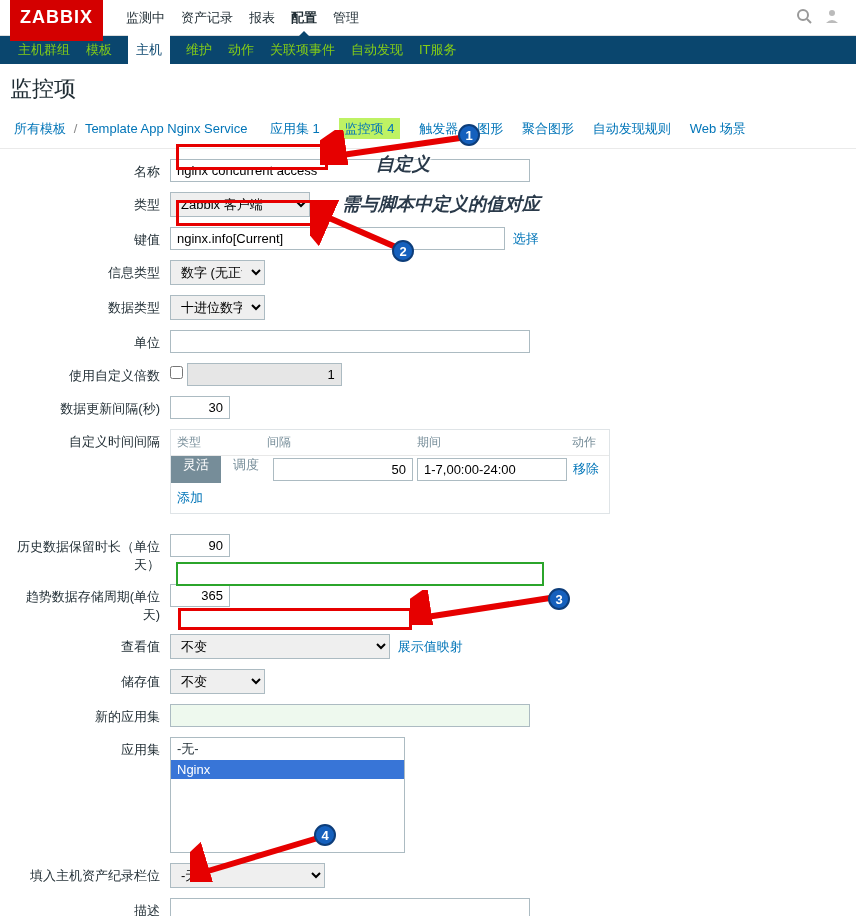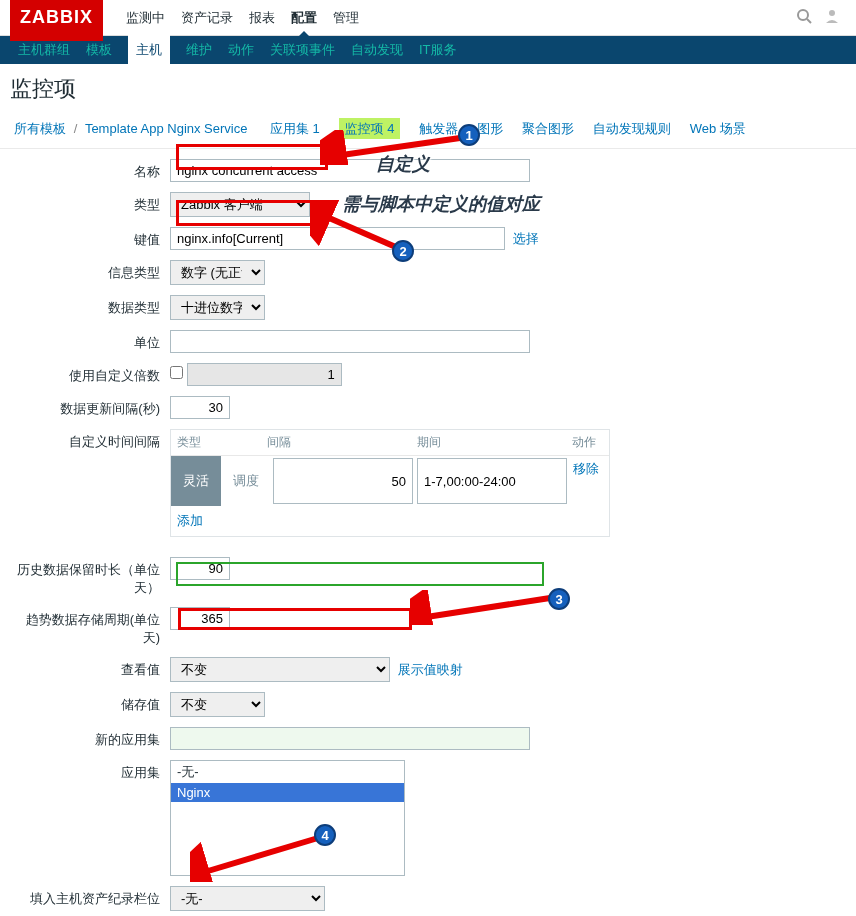--- a/index.html
+++ b/index.html
@@ -3,21 +3,21 @@
 <meta charset="utf-8">
 <style>
   * { box-sizing: border-box; margin: 0; padding: 0; }
   body { font-family: Arial, sans-serif; font-size: 13px; color: #1f2c33; background: #fff; width: 856px; position: relative; }
   .top-nav { display: flex; align-items: center; height: 36px; border-bottom: 1px solid #ddd; padding: 0 10px; }
   .logo { background: #d40000; color: #fff; font-weight: bold; font-size: 18px; padding: 13px 10px; letter-spacing: 1px; margin-right: 15px; }
   .top-nav-item { margin: 0 8px; color: #1f2c33; cursor: pointer; }
   .top-nav-item.active { font-weight: bold; position: relative; }
   .top-nav-item.active::after { content: ""; position: absolute; bottom: -10px; left: 50%; transform: translateX(-50%); border-left: 6px solid transparent; border-right: 6px solid transparent; border-bottom: 6px solid #0a466e; }
   .sub-nav { background: #0a466e; color: #fff; display: flex; height: 28px; align-items: center; padding: 0 10px; }
-  .sub-nav-item { margin: 0 8px; color: #14b8a6; cursor: pointer; }
+  .sub-nav-item { margin: 0 8px; color: #84cc16; cursor: pointer; }
   .sub-nav-item.active { background: #fff; color: #0a466e; padding: 16px 8px; }
   .page-title { font-size: 22px; padding: 10px; color: #1f2c33; }
   .breadcrumb { padding: 6px 10px 10px 10px; border-bottom: 1px solid #eaeaea; }
   .breadcrumb a { color: #0275b8; text-decoration: none; margin: 0 4px; cursor: pointer; }
   .breadcrumb .sep { color: #888; }
   .breadcrumb .active-tab { background: #bef264; padding: 3px 6px; }
   .form { padding: 10px 10px 30px 10px; }
   .row { display: flex; align-items: flex-start; margin-bottom: 10px; }
   .label { width: 160px; text-align: right; padding-right: 10px; padding-top: 4px; }
   .control { flex: 1; }
@@ -26,21 +26,21 @@
   .w140 { width: 140px; }
   .w95 { width: 95px; }
   .w60 { width: 60px; text-align: right; }
   .w155 { width: 155px; text-align: right; }
   .w220 { width: 220px; }
   .w235 { width: 235px; height: 116px; }
   .sched-table { border: 1px solid #dfe4e7; width: 440px; }
   .sched-head { display: flex; background: #fff; border-bottom: 1px solid #e8e8e8; }
   .sched-head div { padding: 4px 6px; font-size: 12px; color: #768d99; }
   .sched-row { display: flex; }
-  .sched-row .tab-btn { padding: 16px 12px; color: #768d99; cursor: pointer; }
+  .sched-row .tab-btn { padding: 0 12px; color: #768d99; cursor: pointer; }
   .sched-row .tab-btn.active { background: #768d99; color: #fff; }
   .sched-row input { margin: 2px; }
   .link-blue { color: #0275b8; cursor: pointer; }
   .listbox-wrap { border: 1px solid #acbbc2; width: 235px; background: #fff; }
   .listbox-item { padding: 2px 6px; cursor: pointer; }
   .listbox-item.selected { background: #3875d7; color: #fff; }
   .disabled-input { background: #e6e6e6; border: 1px solid #c0c0c0; }
   
   .anno-box { position: absolute; border: 3px solid #e60000; pointer-events: none; }
   .anno-arrow { position: absolute; pointer-events: none; }

